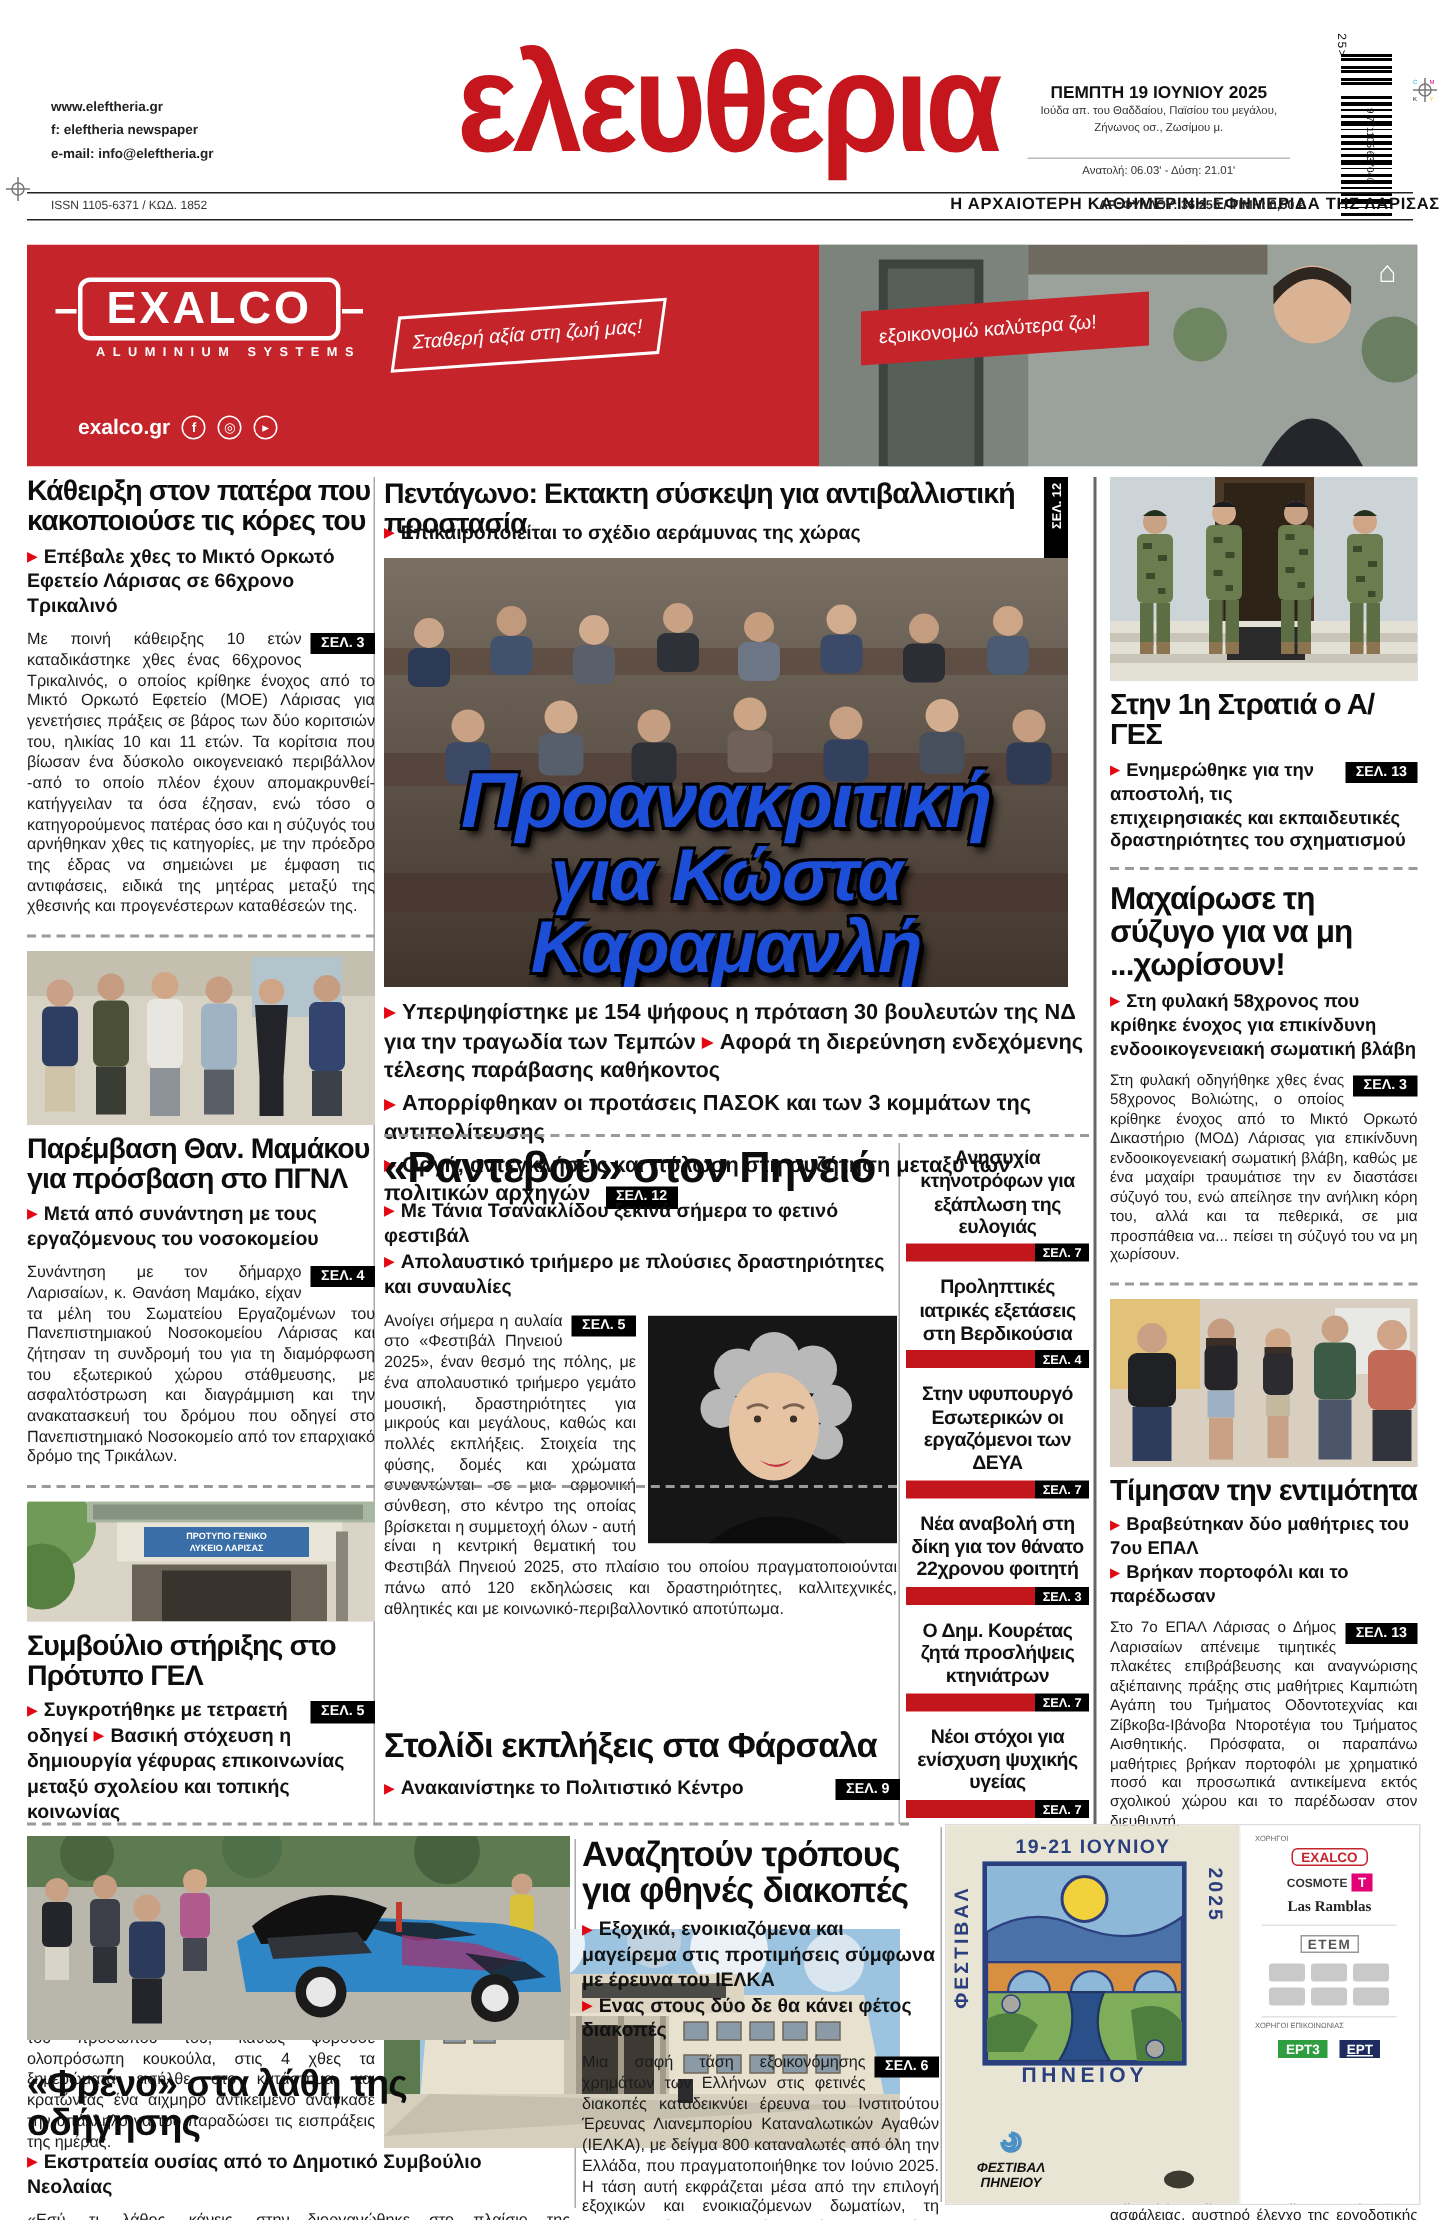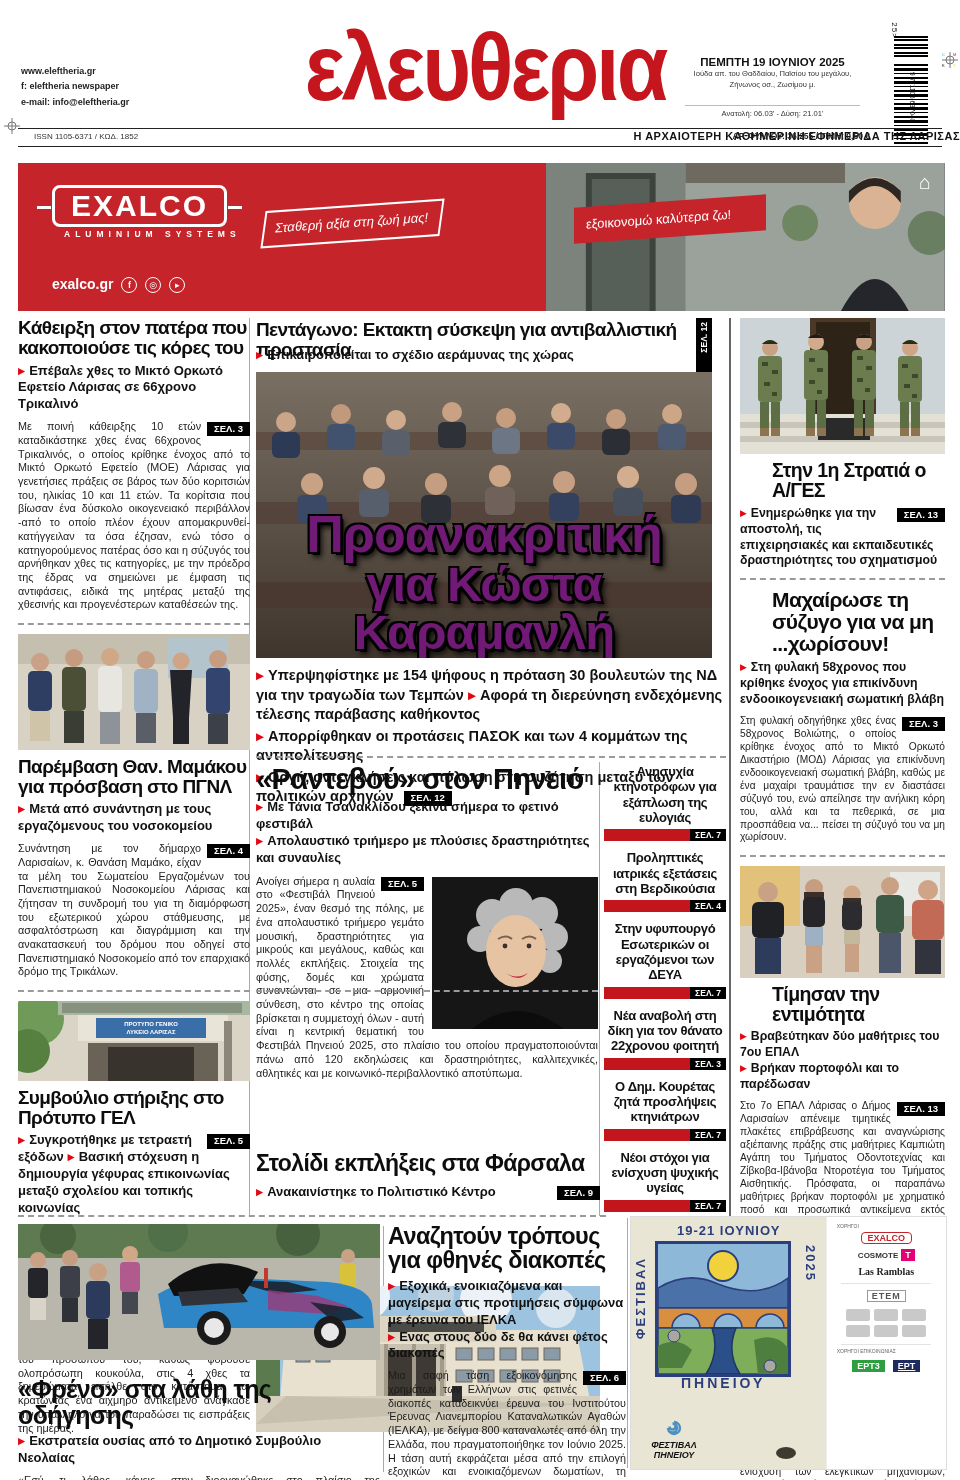--- a/index.html
+++ b/index.html
@@ -1,20 +1,20 @@
 <!DOCTYPE html>
 <html lang="el"><head>
 <meta charset="utf-8">
 <style>
   html,body{margin:0;padding:0;background:#e9e9e9;}
   .page{position:relative;width:960px;height:1480px;margin:0 auto;background:#fff;
         font-family:"Liberation Sans","DejaVu Sans",sans-serif;color:#111;overflow:hidden;}
   .abs{position:absolute;}
   
-  .hdr-contact{left:21px;top:64px;font-size:9px;font-weight:bold;line-height:1.7;color:#222;}
+  .hdr-contact{left:34px;top:64px;font-size:9px;font-weight:bold;line-height:1.7;color:#222;}
   .logo{left:250px;top:26px;width:470px;text-align:center;color:#c4161c;
         font-size:84px;font-weight:900;letter-spacing:-3px;transform:scaleY(1.12);line-height:1;}
   .hdr-date{right:100px;top:56px;width:175px;text-align:center;}
   .hdr-date .d{font-size:11.5px;font-weight:900;}
   .hdr-date .s{font-size:7.6px;color:#333;line-height:1.5;}
   .hdr-date .sun{font-size:7.6px;color:#333;margin-top:14px;border-top:1px solid #bbb;padding-top:3px;}
   .barcode-wrap{right:20px;top:28px;width:60px;height:118px;}
   .bc-top{position:absolute;top:-2px;left:6px;font-size:8px;transform:rotate(90deg);letter-spacing:1px;}
   .bc1{position:absolute;top:8px;left:14px;width:34px;height:22px;
        background:repeating-linear-gradient(to bottom,#000 0 2px,#fff 2px 3px,#000 3px 5px,#fff 5px 8px);}
@@ -52,23 +52,23 @@
   .dashsep{border:0;border-top:2px dashed #9a9a9a;margin:9px 0;}
   .ph{position:relative;overflow:hidden;background:#ccc;}
   .ph svg{display:block;width:100%;height:100%;}
   .vline{background:#aaa;width:1px;}
   
   .pent-title{left:256px;top:320px;width:436px;font-size:19px;}
   .pent-sub{left:256px;top:347px;width:420px;}
   .pent-tab{left:696px;top:318px;width:16px;height:56px;background:#000;color:#fff;}
   .pent-tab span{position:absolute;left:3px;top:4px;font-size:8.5px;font-weight:bold;writing-mode:vertical-rl;transform:rotate(180deg);}
   .mainph{left:256px;top:372px;width:456px;height:286px;}
-  .mainhead{position:absolute;left:0;right:0;bottom:2px;text-align:center;color:#701a75;font-weight:900;
+  .mainhead{position:absolute;left:0;right:0;bottom:2px;text-align:center;color:#1d4ed8;font-weight:900;
             letter-spacing:-1px;line-height:.98;
-            text-shadow:3px 3px 0 #000,-2px -2px 0 #000,2px -2px 0 #000,-2px 2px 0 #000,4px 5px 6px #000;}
+            text-shadow:3px 3px 0 #000,-2px -2px 0 #000,2px -2px 0 #000,-2px 2px 0 #000,4px 5px 6px #000;font-style:italic;}
   .mh1{font-size:52px;} .mh2{font-size:49px;}
   .mainbul{left:256px;top:666px;width:470px;font-size:14.5px;font-weight:bold;line-height:1.35;}
   .mainbul p{margin:0 0 2px 0;}
   
   .rant{left:256px;top:764px;width:342px;}
   .rant .t{font-size:29px;}
   .rantbody{margin-top:8px;}
   .rantph{float:right;width:166px;height:152px;margin:2px 0 4px 8px;}
   
   .minicol{left:604px;top:764px;width:122px;text-align:center;}
@@ -78,21 +78,21 @@
   .minibar .red{background:#c3151c;flex:1;}
   .minibar .pg{background:#000;color:#fff;font-size:8.5px;font-weight:bold;padding:0 5px;line-height:12px;}
   
   .farsph{left:256px;top:1000px;width:344px;height:146px;}
   .farst{left:256px;top:1152px;width:344px;font-size:23px;}
   .farsub{left:256px;top:1184px;width:344px;}
   
   .leftcol{left:18px;top:318px;width:232px;}
   .leftcol .t{font-size:19px;}
   .rightcol{left:740px;top:318px;width:205px;}
-  .rightcol .t{font-size:19.5px;margin-left:32px;}
+  .rightcol .t{font-size:19.5px;}
   .rightcol .sub{font-size:12.3px;}
   .rightcol .body{font-size:10.2px;}
   
   .freno{left:18px;top:1224px;width:362px;}
   .freno .t{font-size:25px;}
   .freno .cols{column-count:2;column-gap:12px;}
   .diak{left:388px;top:1224px;width:238px;}
   .diak .t{font-size:23.5px;}
   .fest{left:630px;top:1216px;width:315px;height:252px;display:flex;border:1px solid #ddd;}
   .fest-left{width:62%;background:#e9e5d4;position:relative;}
@@ -275,21 +275,21 @@
           <text x="133" y="25" font-size="6" fill="#fff" text-anchor="middle" font-weight="bold">ΠΡΟΤΥΠΟ ΓΕΝΙΚΟ</text>
           <text x="133" y="33" font-size="6" fill="#fff" text-anchor="middle" font-weight="bold">ΛΥΚΕΙΟ ΛΑΡΙΣΑΣ</text>
           <rect x="70" y="42" width="130" height="38" fill="#6b6257"></rect>
           <rect x="90" y="46" width="86" height="34" fill="#38332c"></rect>
           <rect x="206" y="20" width="8" height="60" fill="#8b857a"></rect>
         </svg>
       </div>
       <div class="t" style="margin-top:7px;">Συμβούλιο στήριξης στο Πρότυπο ΓΕΛ</div>
       <div class="sub">
         <span class="badge">ΣΕΛ. 5</span>
-        <span class="arrow">▶</span><span>Συγκροτήθηκε με τετραετή εξόδων</span>
+        <span class="arrow">▶</span><span>Συγκροτήθηκε με τετραετή οδηγεί</span>
         <span class="arrow">▶</span><span>Βασική στόχευση η δημιουργία γέφυρας επικοινωνίας μεταξύ σχολείου και τοπικής κοινωνίας</span>
       </div>
     </article>
     <div class="dashsep"></div>
 
     <article>
       <div class="t" style="font-size:18px;">Ληστεία σε ψιλικατζίδικο</div>
       <div class="sub">
         <span class="arrow">▶</span><span>Η δεύτερη τα τελευταία 24ωρα</span>
       </div>
@@ -358,21 +358,21 @@
       <div class="mh2">για Κώστα Καραμανλή</div>
     </div>
   </div>
 
   <div class="abs mainbul">
     <p>
       <span class="arrow">▶</span><span>Υπερψηφίστηκε με 154 ψήφους η πρόταση 30 βουλευτών της ΝΔ για την τραγωδία των Τεμπών</span>
       <span class="arrow">▶</span><span>Αφορά τη διερεύνηση ενδεχόμενης τέλεσης παράβασης καθήκοντος</span>
     </p>
     <p>
-      <span class="arrow">▶</span><span>Απορρίφθηκαν οι προτάσεις ΠΑΣΟΚ και των 4 κομμάτων της αντιπολίτευσης</span>
+      <span class="arrow">▶</span><span>Απορρίφθηκαν οι προτάσεις ΠΑΣΟΚ και των 3 κομμάτων της αντιπολίτευσης</span>
     </p>
     <p>
       <span class="arrow">▶</span><span>Οργή, αντεγκλήσεις και πόλωση στη συζήτηση μεταξύ των πολιτικών αρχηγών</span>
       <span class="badge" style="float:none;display:inline-block;">ΣΕΛ. 12</span>
     </p>
   </div>
   <div class="abs" style="left:256px;top:756px;width:470px;border-top:2px dashed #9a9a9a;"></div>
 
   <div class="abs rant">
     <div class="t">«Ραντεβού» στον Πηνειό</div>

